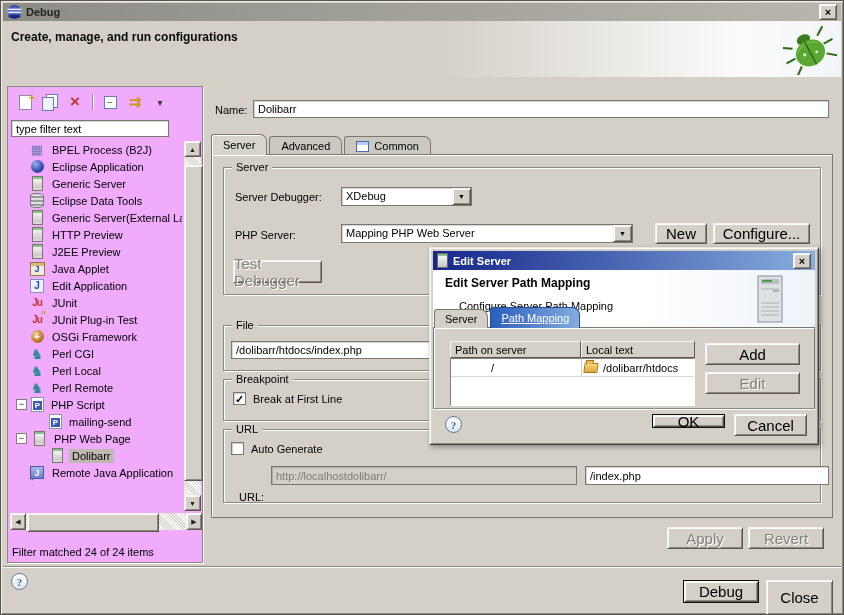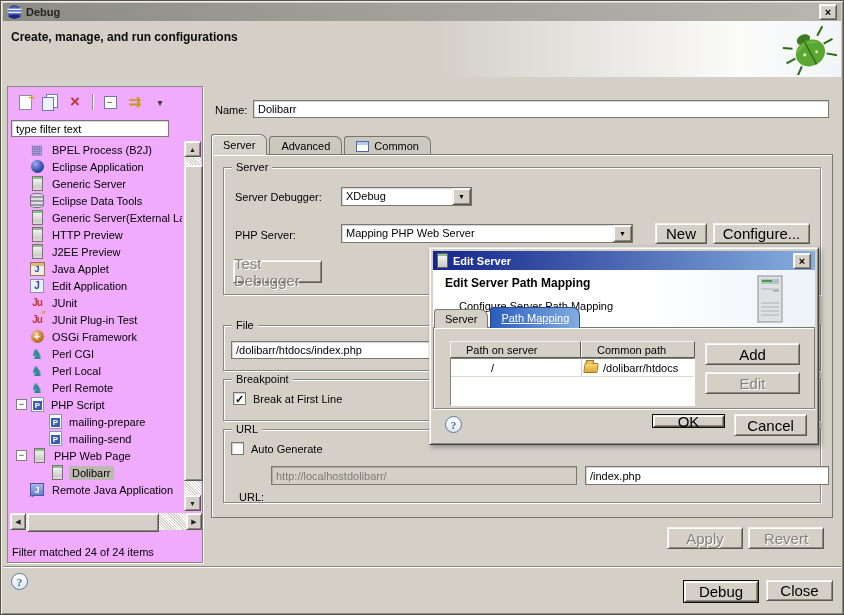--- a/index.html
+++ b/index.html
@@ -161,40 +161,40 @@
   #dlg-tabstrip{position:absolute;left:4px;top:59px;height:21px;display:flex;align-items:flex-end;gap:2px;z-index:4;}
   .dtab{height:19px;padding:0 10px;display:flex;align-items:center;background:#d4d0c8;
     border:1px solid #7a776e;border-bottom:none;border-radius:3px 8px 0 0;box-sizing:border-box;}
   .dtab.active{height:21px;background:linear-gradient(to right,#2a5ebc,#84acdf);color:#fff;
     text-decoration:underline;border-color:#2a4a90;}
   #dlg-content{position:absolute;left:3px;right:3px;top:79px;bottom:35px;border:1px solid #7a776e;
     box-shadow:inset 1px 1px 0 #fff;background:#d4d0c8;overflow:hidden;z-index:3;}
   #pm-table{position:absolute;left:16px;top:13px;width:245px;}
   .pm-header{display:flex;}
   .pm-hcell{height:17px;background:#d4d0c8;border:1px solid;border-color:#f4f2ee #5a584f #5a584f #f4f2ee;
-    display:flex;align-items:center;padding-left:15px;box-sizing:border-box;}
+    display:flex;align-items:center;padding-left:4px;box-sizing:border-box;}
   .pm-body{background:#fff;border:1px solid;border-color:#848078 #fff #fff #848078;height:48px;box-sizing:border-box;}
   .pm-row{display:flex;height:17px;border-bottom:1px solid #d8d8d0;}
   .pm-cell{display:flex;align-items:center;box-sizing:border-box;}
   #add-btn{position:absolute;left:271px;top:15px;width:95px;height:22px;}
   #edit-btn{position:absolute;left:271px;top:44px;width:95px;height:22px;}
   #dlg-bottombar{position:absolute;left:3px;right:3px;bottom:3px;height:32px;background:#d4d0c8;
     border-top:1px solid #8a887f;box-shadow:0 1px 0 #fff inset;z-index:5;}
   #dlg-help{position:absolute;left:12px;top:7px;}
   #ok-btn{position:absolute;left:219px;top:5px;width:73px;height:14px;}
   #cancel-btn{position:absolute;left:301px;top:5px;width:73px;height:22px;}
   .folder-icon{width:14px;height:10px;background:linear-gradient(#f8d878,#e0a838);border:1px solid #a07820;
     border-radius:1px;position:relative;margin:0 5px 0 2px;flex:0 0 auto;transform:skewX(-8deg);box-sizing:border-box;}
   .folder-icon::before{content:"";position:absolute;top:-4px;left:0;width:6px;height:3px;background:#e8c058;
     border:1px solid #a07820;border-bottom:none;}
   
   #footer-sep{left:2px;top:565px;width:838px;}
   #footer-help{left:10px;top:572px;}
   #debug-btn{left:682px;top:579px;width:76px;height:23px;}
-  #close-btn{left:765px;top:579px;width:67px;height:21px;}
+  #close-btn{left:765px;top:579px;width:67px;height:35px;}
 </style>
 </head>
 <body>
 
 <div id="window">
 
   <div id="titlebar" class="abs">
     <svg width="15" height="14" viewBox="0 0 15 14">
       <circle cx="7.5" cy="7" r="6.3" fill="#4a5ec0" stroke="#2a3a90"></circle>
       <rect x="0.5" y="3.6" width="14" height="1.6" fill="#e8ecff"></rect>
@@ -315,25 +315,20 @@
           <span class="tlabel">Perl Remote</span>
         </div>
         <div class="tree-row">
           <span class="expander">−</span>
           <span class="ti php-script-icon"></span>
           <span class="tlabel">PHP Script</span>
         </div>
         <div class="tree-row">
           <span class="sp2"></span>
           <span class="ti php-file-icon"></span>
-          <span class="tlabel">mailing-prepare</span>
-        </div>
-        <div class="tree-row">
-          <span class="sp2"></span>
-          <span class="ti php-file-icon"></span>
           <span class="tlabel">mailing-send</span>
         </div>
         <div class="tree-row">
           <span class="expander">−</span>
           <span class="ti php-web-page-icon"></span>
           <span class="tlabel">PHP Web Page</span>
         </div>
         <div class="tree-row selected">
           <span class="sp2"></span>
           <span class="ti server-config-icon"></span>
@@ -441,21 +436,21 @@
         <span>Server</span>
       </div>
       <div class="dtab active">
         <span>Path Mapping</span>
       </div>
     </div>
     <div id="dlg-content">
       <div id="pm-table">
         <div class="pm-header">
           <span class="pm-hcell" style="width:131px;">Path on server</span>
-          <span class="pm-hcell" style="width:114px;">Common path</span>
+          <span class="pm-hcell" style="width:114px;">Local text</span>
         </div>
         <div class="pm-body">
           <div class="pm-row">
             <span class="pm-cell" style="width:130px;padding-left:40px;">/</span>
             <span class="pm-cell" style="width:113px;border-left:1px solid #d0d0c8;">
               <span class="folder-icon"></span>
               <span>/dolibarr/htdocs</span>
             </span>
           </div>
         </div>

